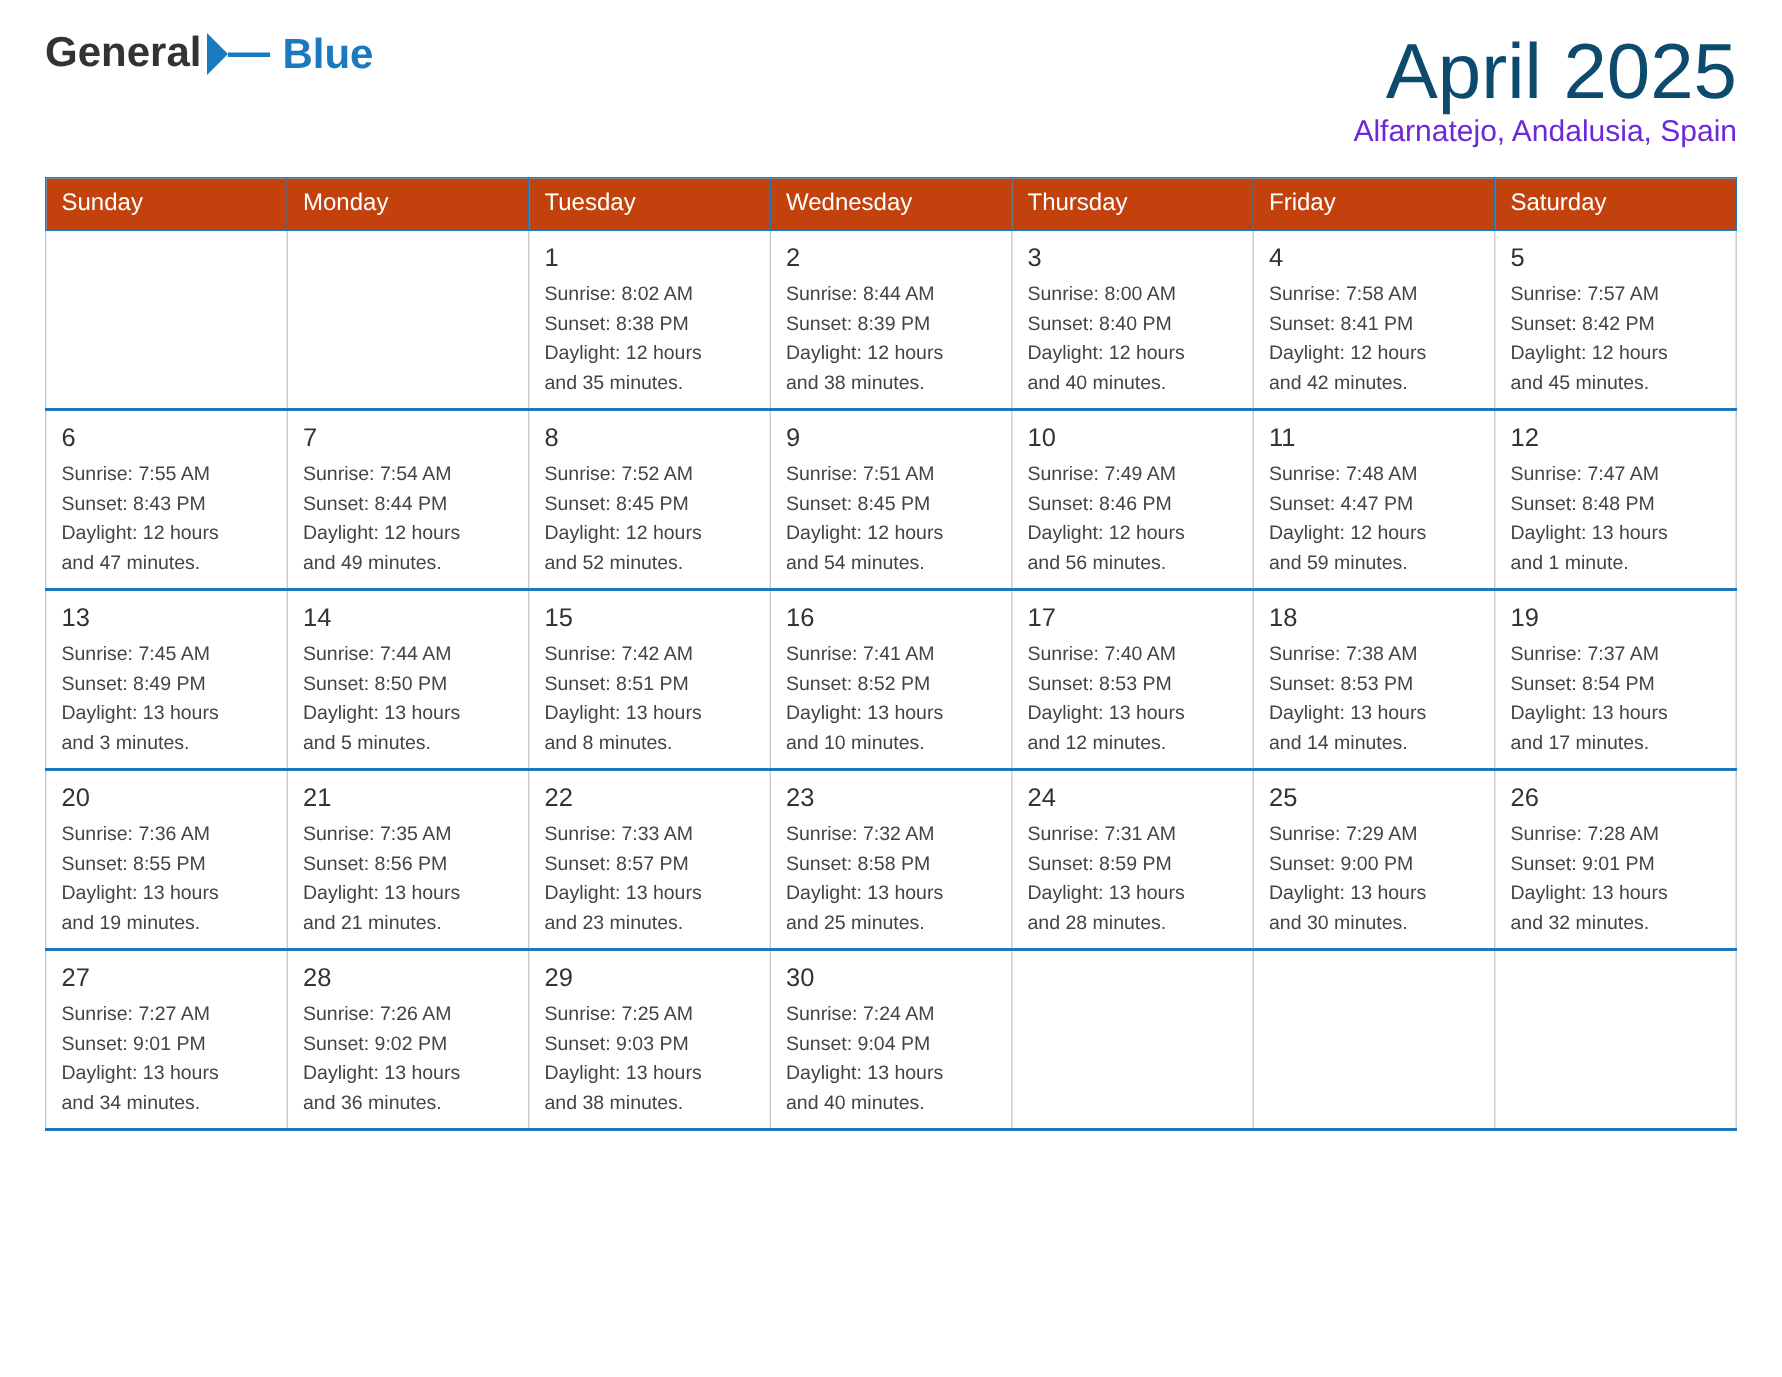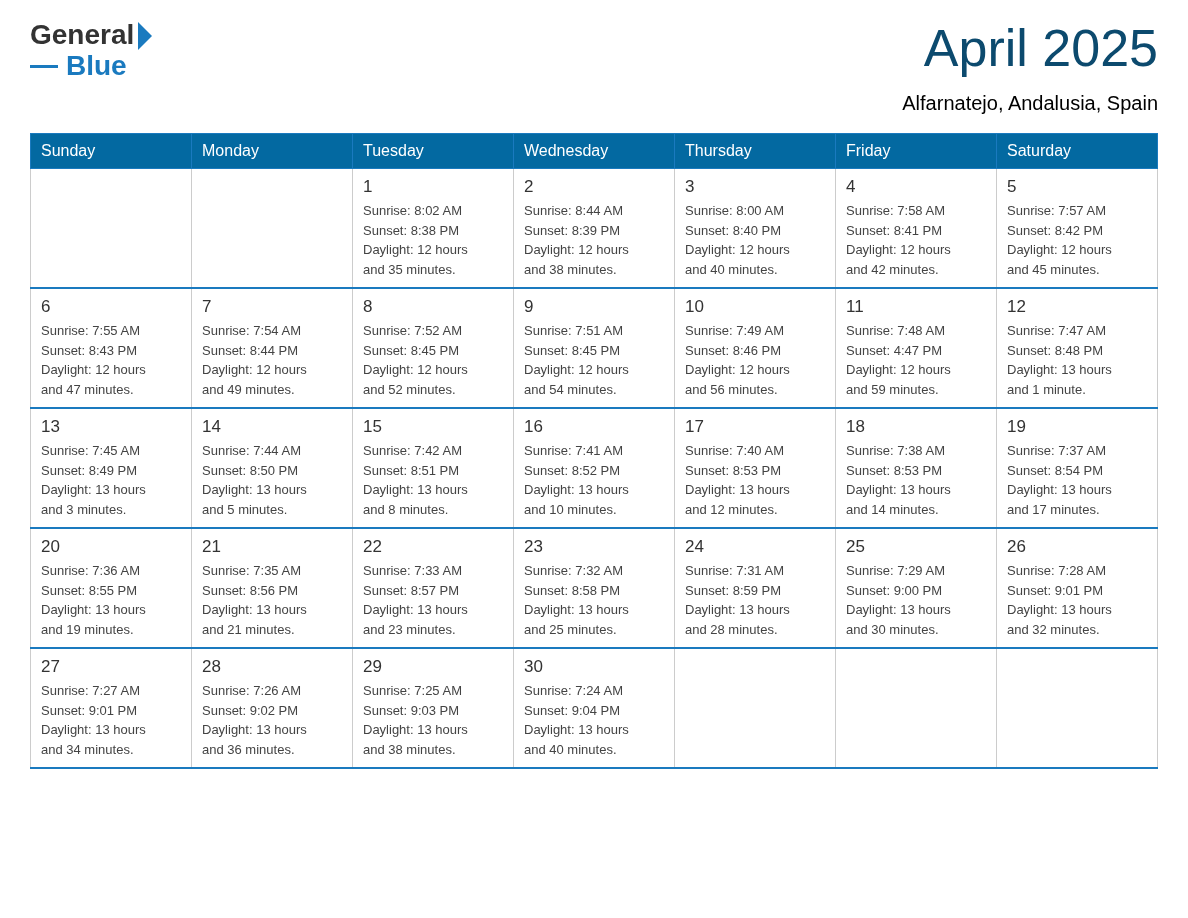--- a/index.html
+++ b/index.html
@@ -13,21 +13,21 @@
 
     
     .header {
       display: flex;
       justify-content: space-between;
       align-items: flex-start;
       margin-bottom: 18px;
     }
     .logo {
       display: flex;
-      flex-direction: column;
+      flex-direction: row;
       line-height: 1;
     }
     .logo-top {
       display: flex;
       align-items: center;
     }
     .logo-general {
       font-size: 28px;
       font-weight: bold;
       color: #333;
@@ -52,33 +52,33 @@
       text-align: right;
     }
     .calendar-title {
       font-size: 52px;
       font-weight: normal;
       color: #0c4a6e;
       line-height: 1.1;
     }
     .calendar-subtitle {
       font-size: 20px;
-      color: #000000;
-      margin-top: 15px;
+      color: #6d28d9;
+      margin-top: 0;
     }
 
     
     .calendar-table {
       width: 100%;
       border-collapse: collapse;
       table-layout: fixed;
     }
 
     .calendar-table thead tr th {
-      background-color: #0369a1;
+      background-color: #c2410c;
       color: #fff;
       font-size: 16px;
       font-weight: normal;
       padding: 8px 10px;
       text-align: left;
       border: 1px solid #1a7abf;
       margin-top: 11px;
     }
 
     .calendar-table tbody tr td {

